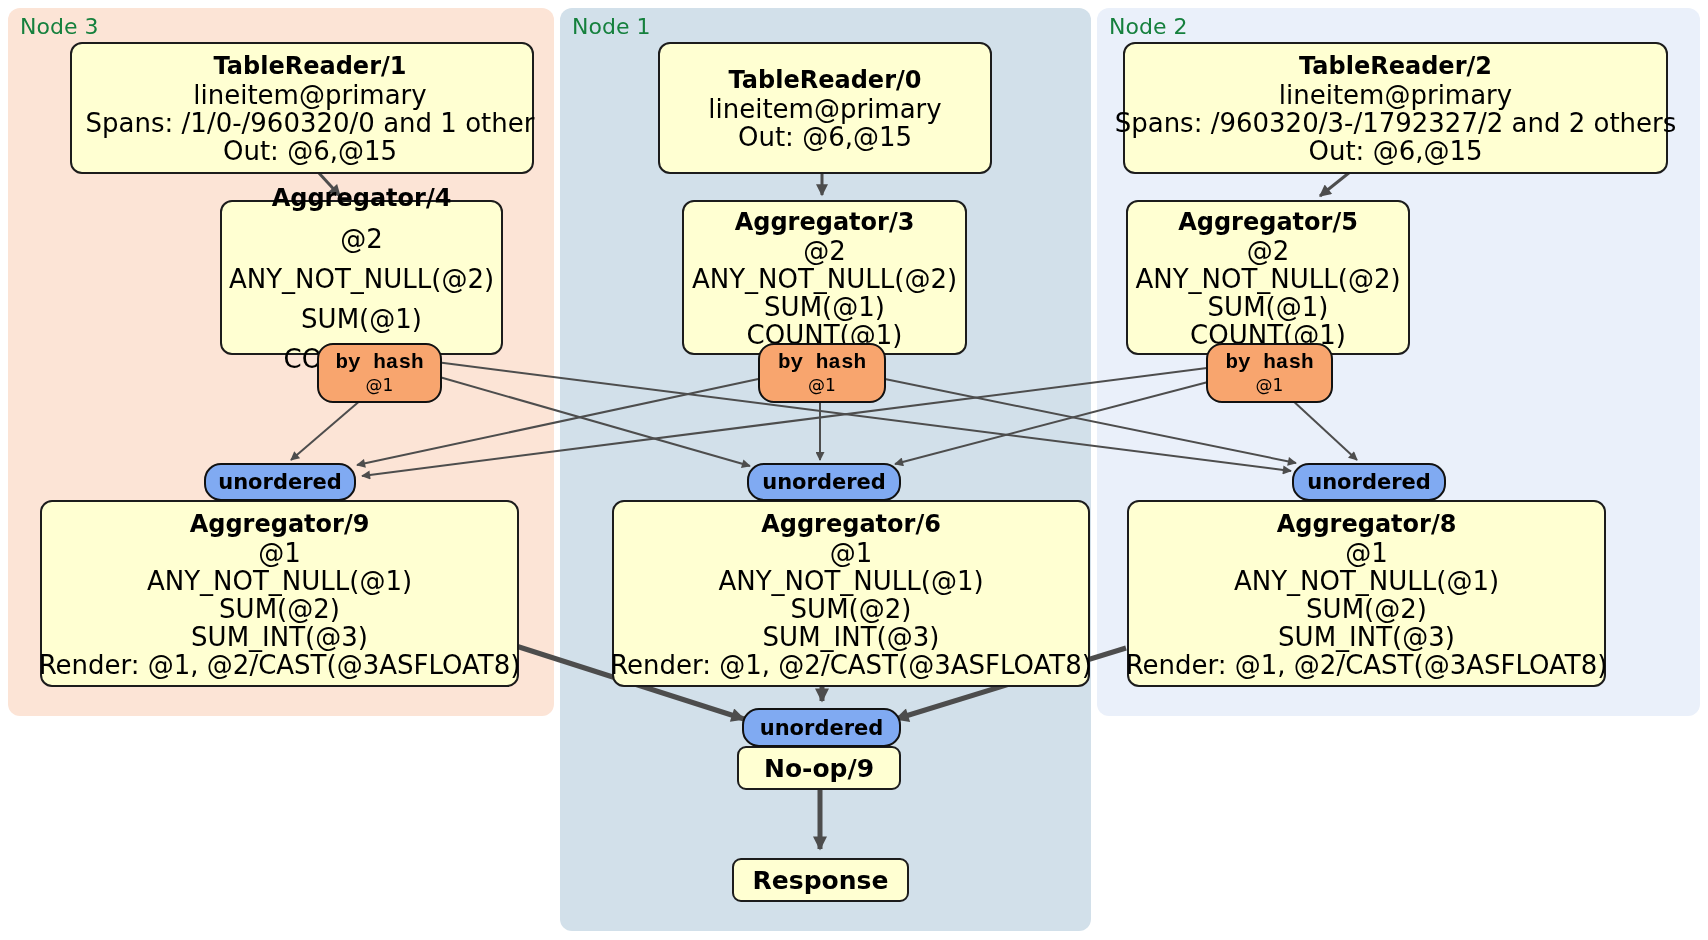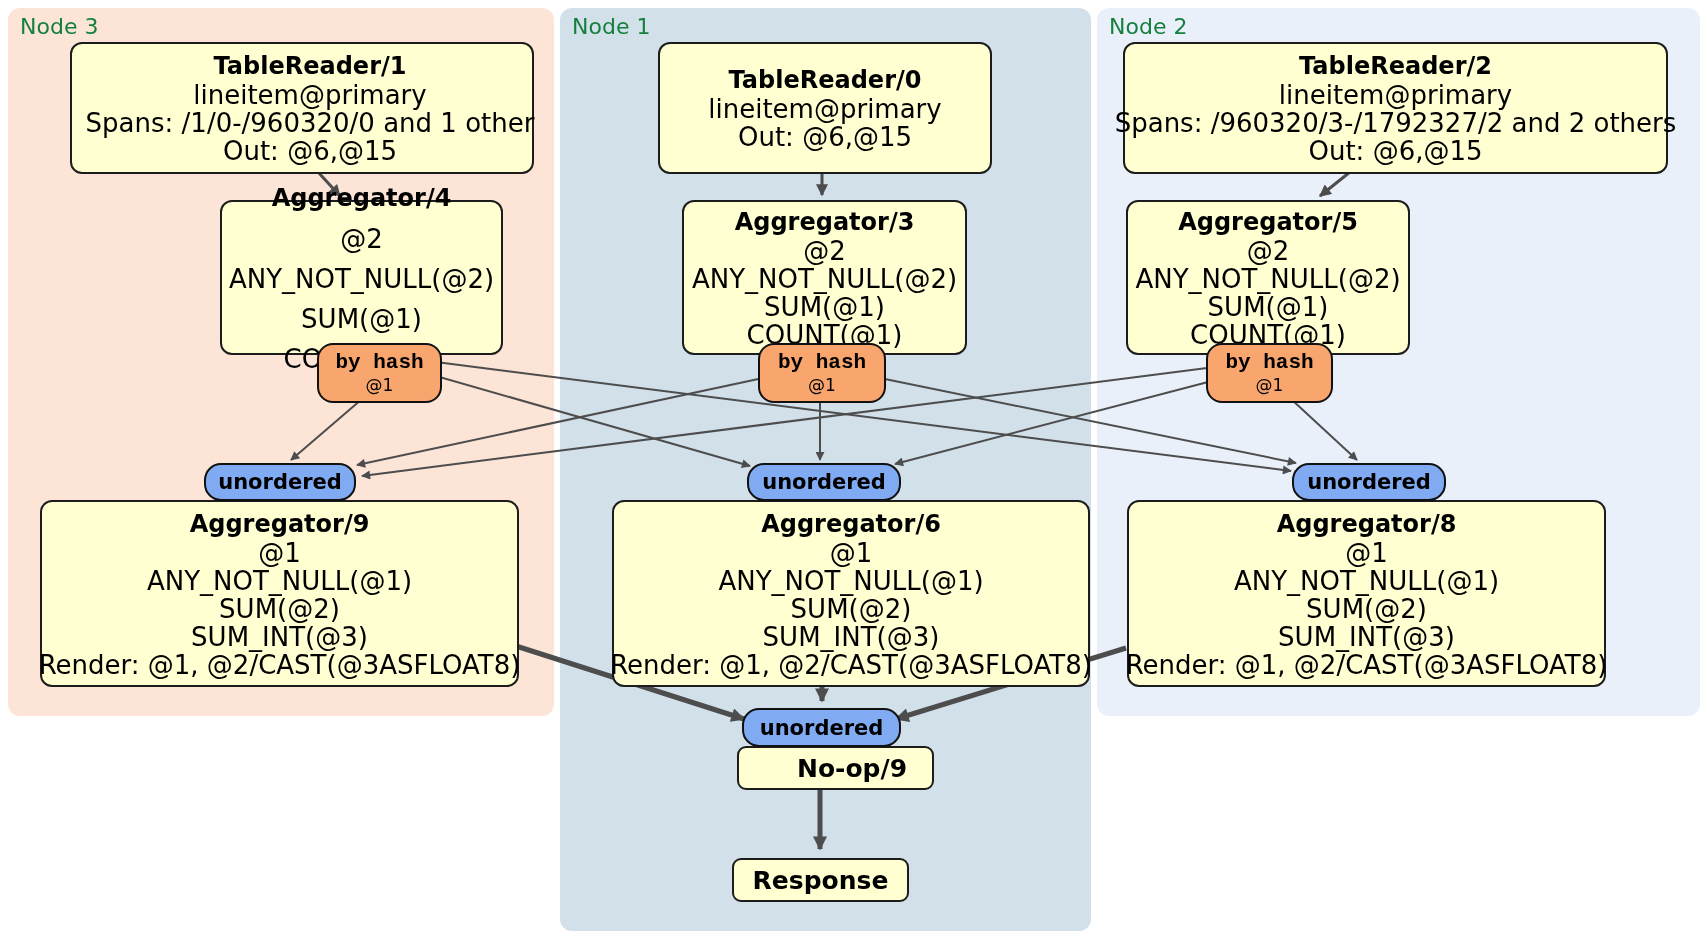--- a/index.html
+++ b/index.html
@@ -208,20 +208,20 @@
     <div class="line">@1</div>
     <div class="line">ANY_NOT_NULL(@1)</div>
     <div class="line">SUM(@2)</div>
     <div class="line">SUM_INT(@3)</div>
     <div class="line">Render: @1, @2/CAST(@3ASFLOAT8)</div>
   </div>
 
   <div class="pill stream" style="left:742px;top:708px;width:155px;height:35px;">
     <div class="slabel">unordered</div>
   </div>
-  <div class="terminal" style="left:737px;top:746px;width:160px;height:40px;padding-left:33px;">
+  <div class="terminal" style="left:737px;top:746px;width:160px;height:40px;">
     <div class="title">No-op/9</div>
   </div>
   <div class="terminal" style="left:732px;top:858px;width:173px;height:40px;">
     <div class="title">Response</div>
   </div>
 
 </div>
 
 </body></html>

